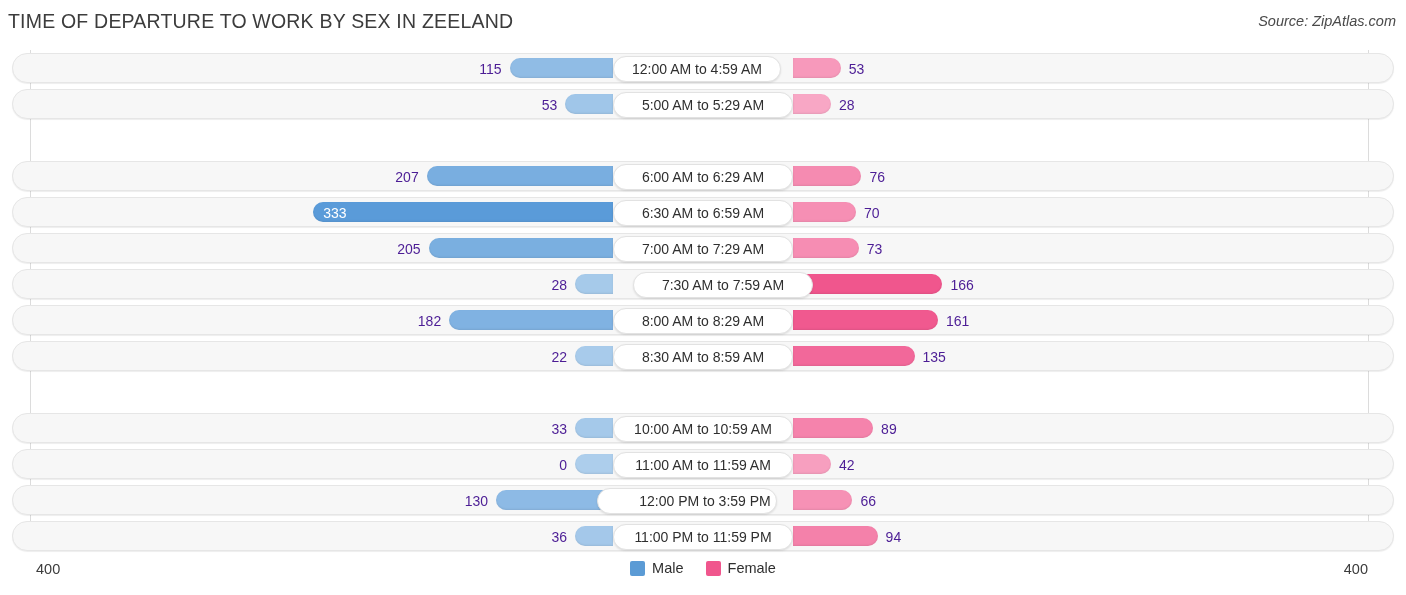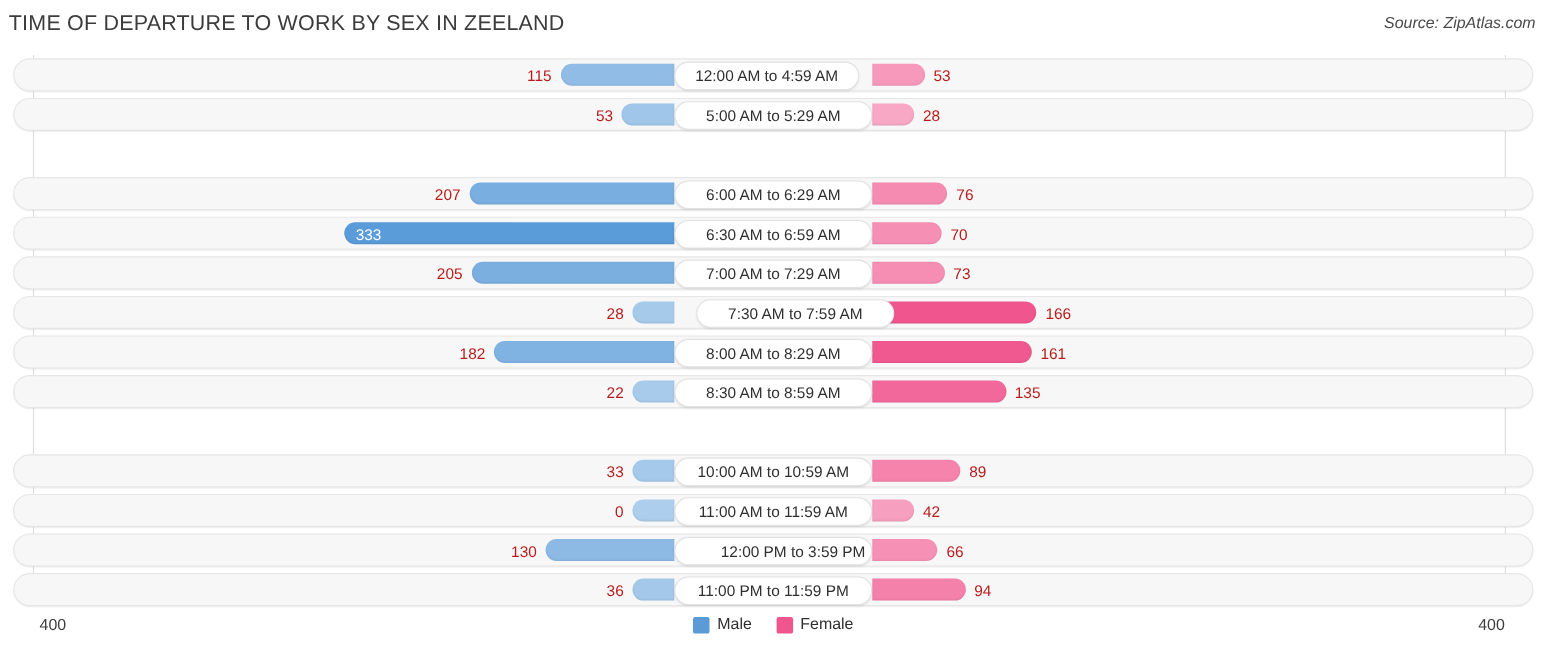--- a/index.html
+++ b/index.html
@@ -54,21 +54,21 @@
     box-shadow: inset 0 -1px 2px rgba(0,0,0,.08);
   }
   .bar.female {
     border-radius: 0 10px 10px 0;
     box-shadow: inset 0 -1px 2px rgba(0,0,0,.08);
   }
 
   
   .val {
     position: absolute; top: 0; height: 30px; line-height: 30px;
-    font-size: 14px; color: #b91c1c; white-space: nowrap;
+    font-size: 14px; color: #4c1d95; white-space: nowrap;
   }
   .val.male   { text-align: right; }
   .val.female { text-align: left; }
   .val.inside { color: #ffffff; }
 
   
   .pill {
     position: absolute; top: 2px; height: 26px; line-height: 25px;
     background: #ffffff;
     border: 1px solid #e2e2e2;
@@ -195,21 +195,21 @@
           <div class="val female" style="left: 826px;">42</div>
           <div class="pill" style="left: 600px; width: 180px;">11:00 AM to 11:59 AM</div>
         </div>
       </div>
       <div class="row" style="top: 435px;">
         <div class="row-inner">
           <div class="bar male" style="left: 483px; width: 117px; background: rgb(141, 186, 229);"></div>
           <div class="val male" style="left: 415px; width: 60px;">130</div>
           <div class="bar female" style="left: 780px; width: 59.4px; background: rgb(246, 145, 181);"></div>
           <div class="val female" style="left: 847.4px;">66</div>
-          <div class="pill" style="left: 600px; width: 180px; padding-left: 36px;">12:00 PM to 3:59 PM</div>
+          <div class="pill" style="left: 584px; width: 180px; padding-left: 36px;">12:00 PM to 3:59 PM</div>
         </div>
       </div>
       <div class="row" style="top: 471px;">
         <div class="row-inner">
           <div class="bar male" style="left: 562px; width: 38px; background: rgb(164, 200, 234);"></div>
           <div class="val male" style="left: 494px; width: 60px;">36</div>
           <div class="bar female" style="left: 780px; width: 84.6px; background: rgb(244, 129, 170);"></div>
           <div class="val female" style="left: 872.6px;">94</div>
           <div class="pill" style="left: 600px; width: 180px;">11:00 PM to 11:59 PM</div>
         </div>

